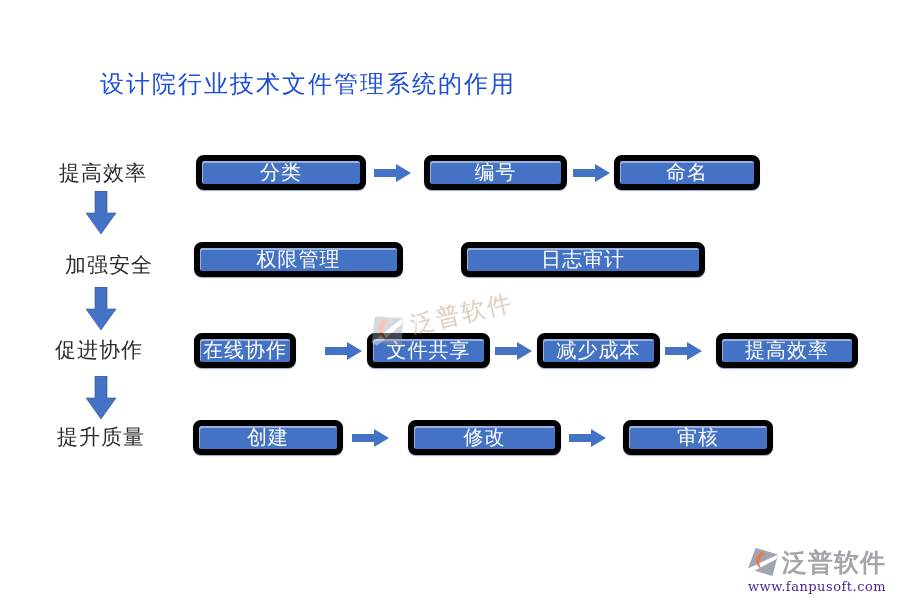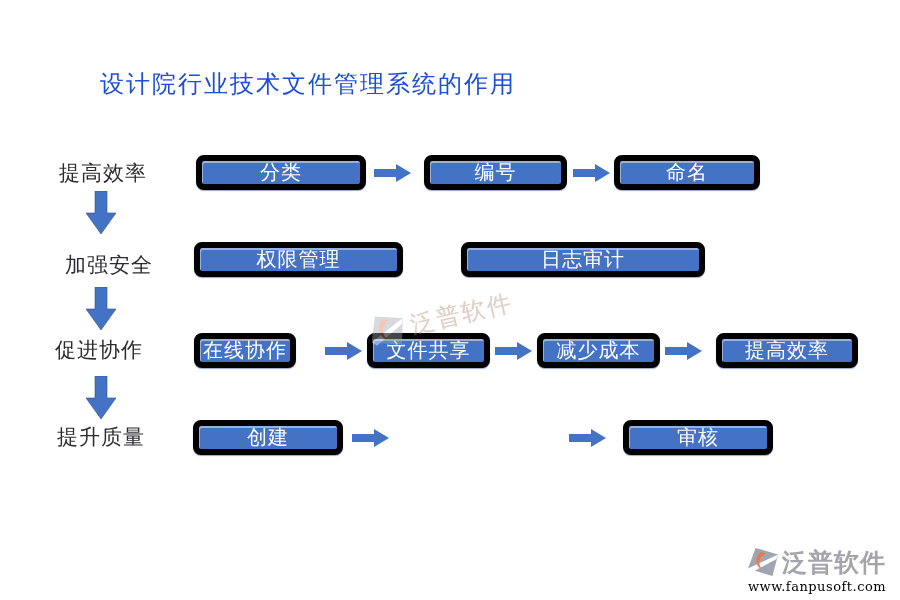--- a/index.html
+++ b/index.html
@@ -40,21 +40,21 @@
   .footer{
     position:absolute;left:742px;top:545px;width:150px;
     display:flex;flex-direction:column;align-items:center;
   }
   .brandline{display:flex;align-items:center;gap:2px;}
   .brand-name{
     font-size:25px;font-weight:bold;color:#A4A4AC;
     letter-spacing:1px;white-space:nowrap;
   }
   .brand-url{
-    font-size:13px;color:#000000;letter-spacing:0.5px;white-space:nowrap;
+    font-size:13px;color:#4c1d95;letter-spacing:0.5px;white-space:nowrap;
     margin-top:0px;
   }
 </style>
 </head>
 <body>
 
 <div class="stage">
 
   <div class="title">设计院行业技术文件管理系统的作用</div>
 
@@ -97,20 +97,21 @@
   <div class="pbox" style="left:537px;top:333px;width:123px;font-family:Liberation Serif, serif;">减少成本</div>
   <svg class="harrow" style="left:665px;top:341px;" viewBox="0 0 38 20">
     <polygon points="0,6 22,6 22,1 37,10 22,19 22,14 0,14" fill="#4472C4"></polygon>
   </svg>
   <div class="pbox" style="left:716px;top:333px;width:142px;">提高效率</div>
 
   <div class="pbox" style="left:193px;top:420px;width:150px;">创建</div>
   <svg class="harrow" style="left:352px;top:428px;" viewBox="0 0 38 20">
     <polygon points="0,6 22,6 22,1 37,10 22,19 22,14 0,14" fill="#4472C4"></polygon>
   </svg>
+  <div class="pbox" style="left:408px;top:420px;width:153px;">修改</div>
   <svg class="harrow" style="left:569px;top:428px;" viewBox="0 0 38 20">
     <polygon points="0,6 22,6 22,1 37,10 22,19 22,14 0,14" fill="#4472C4"></polygon>
   </svg>
   <div class="pbox" style="left:623px;top:420px;width:150px;">审核</div>
 
   <div class="watermark">
     <svg width="38" height="40" viewBox="0 0 34 34">
       <polygon points="8,2 32,9 26,32 0,24" fill="#9FA6B2"></polygon>
       <polygon points="0,24 32,9 30,14 4,28" fill="#ffffff"></polygon>
       <path d="M13,7 C7,12 7,21 15,25 C10,19 11,12 19,8 C17,7 15,6 13,7 Z" fill="#E8794A"></path>

